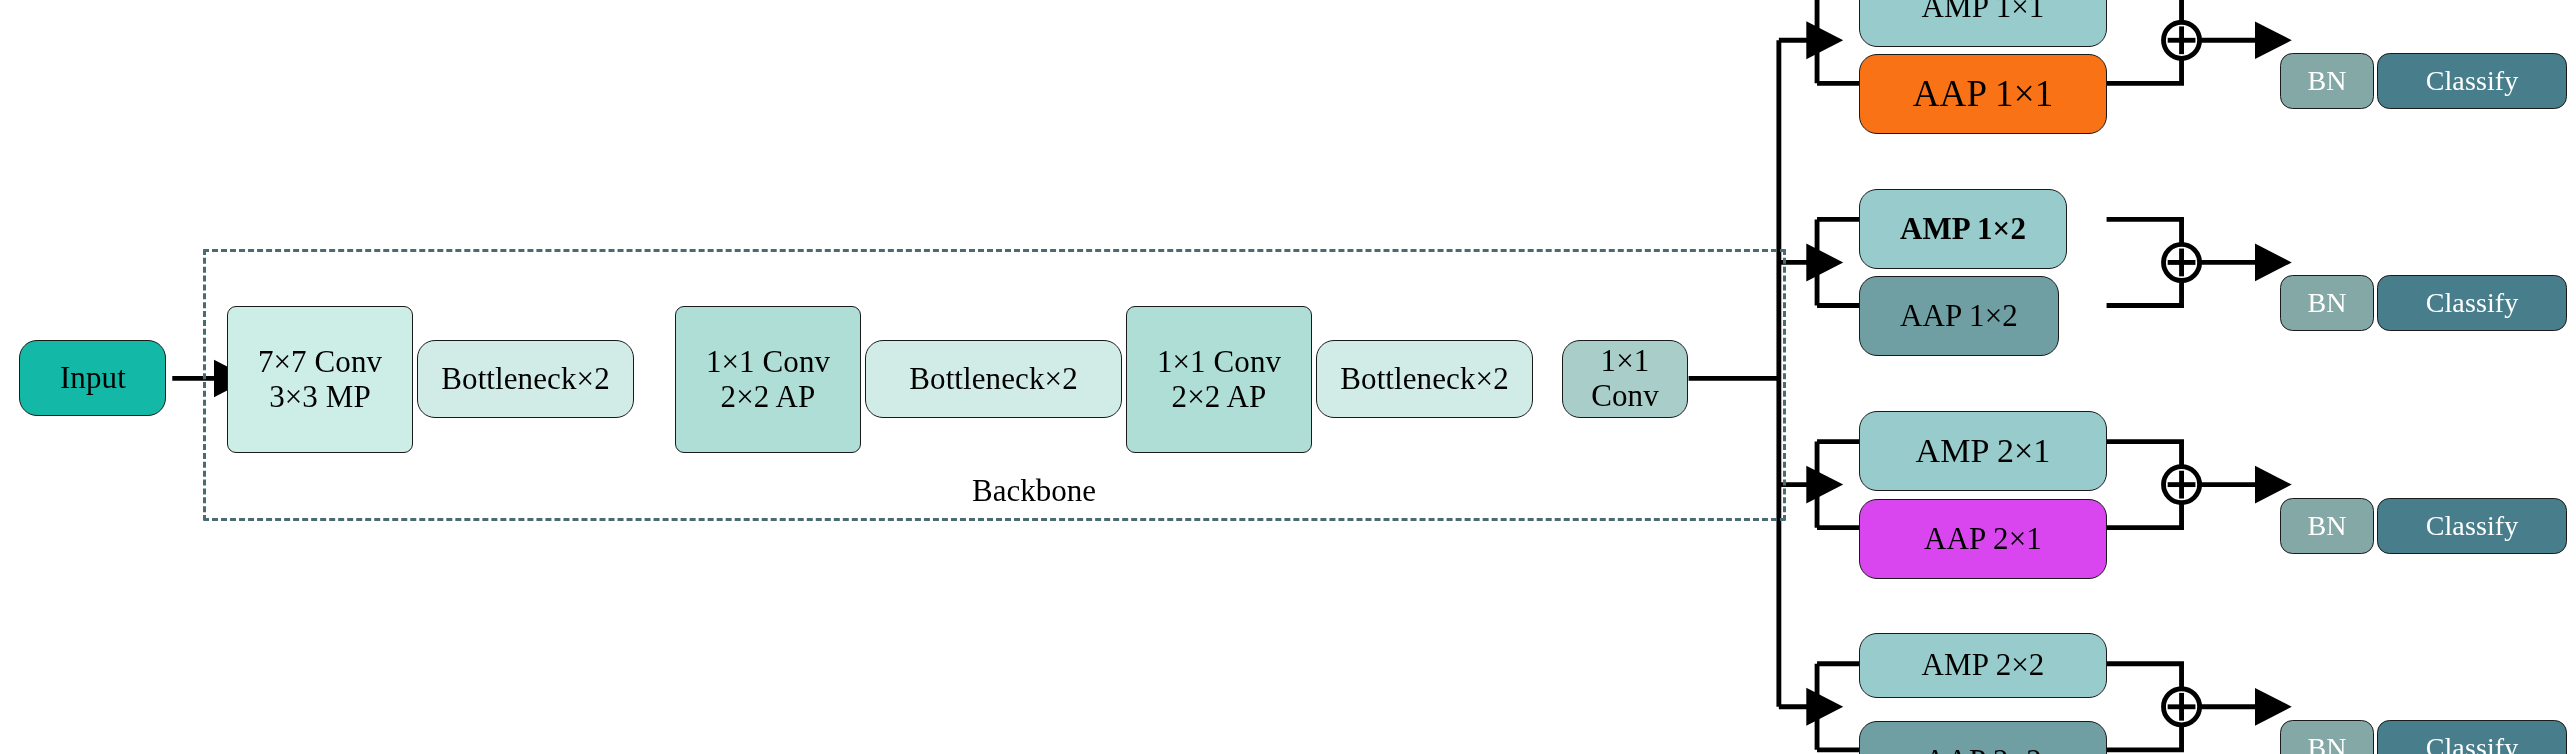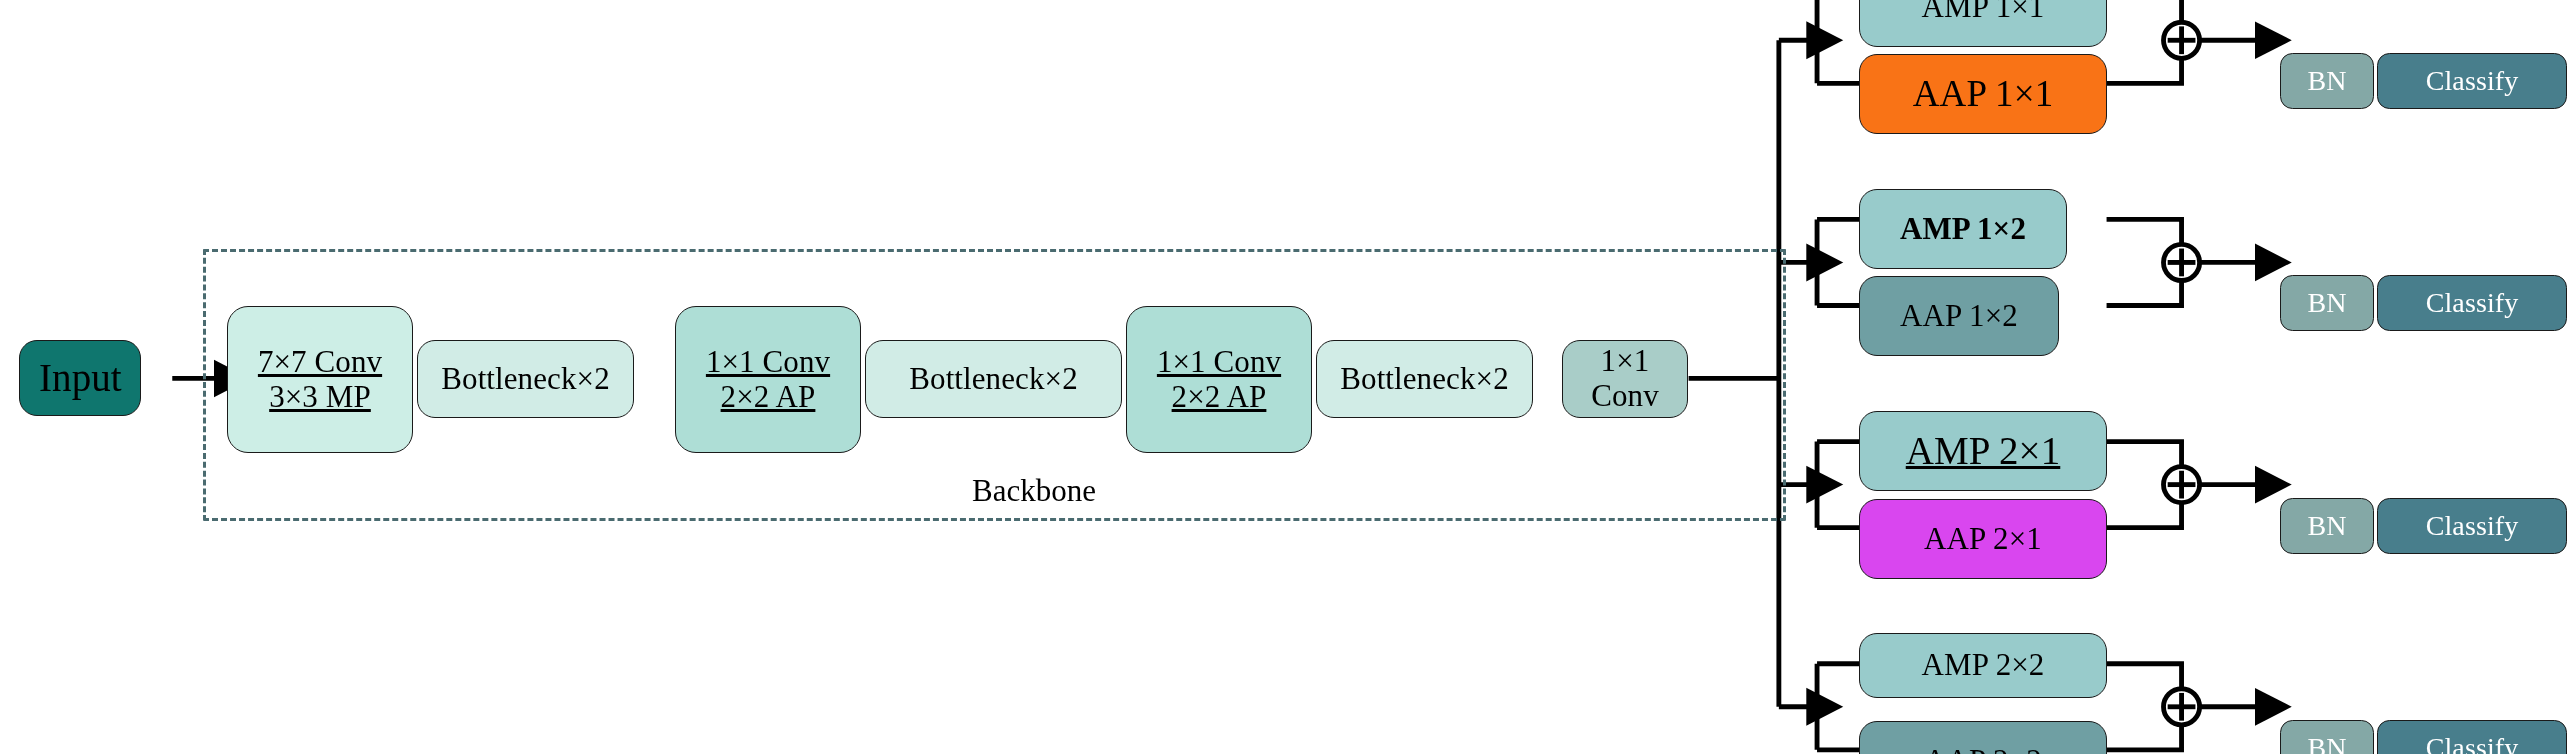--- a/index.html
+++ b/index.html
@@ -13,21 +13,21 @@
     border-radius:18px;
     display:flex;
     align-items:center;
     justify-content:center;
     text-align:center;
     color:#000;
     line-height:1.12;
     white-space:pre-line;
     letter-spacing:0.1px;
   }
-  .node.two-line{border-radius:21px;text-decoration:underline;}
+  .node.two-line{border-radius:9px;}
   .node.white-text{color:#ffffff;margin-top:40px;}
 
   .label{
     position:absolute;
     color:#000;
     text-align:center;
     white-space:nowrap;
   }
 
   .dashbox{
@@ -99,21 +99,21 @@
     <circle class="plus-circle" cx="3142" cy="1018" r="26"></circle>
     <line class="plus-bar" x1="3142" y1="998" x2="3142" y2="1038"></line>
     <line class="plus-bar" x1="3122" y1="1018" x2="3162" y2="1018"></line>
     <path class="wire" d="M3168,1018 L3258,1018" marker-end="url(#arrow)"></path>
   </svg>
 
   <div class="dashbox" style="left:203px;top:249px;width:1583px;height:272px;"></div>
 
   <div class="label" style="left:923px;top:457px;width:222px;font-size:31px;margin-top:16px;">Backbone</div>
 
-  <div class="node" style="left:19.4px;top:340px;width:122px;height:76px;font-size:39px;background:#0f766e;">Input</div>
+  <div class="node" style="left:19.4px;top:340px;width:147px;height:76px;font-size:31px;background:#14b8a6;">Input</div>
 
   <div class="node two-line" style="left:227px;top:306px;width:186px;height:147px;font-size:31px;background:#cdeee6;">7×7 Conv
 3×3 MP</div>
 
   <div class="node" style="left:417px;top:340px;width:217px;height:78px;font-size:31px;background:#d1ece6;">Bottleneck×2</div>
 
   <div class="node two-line" style="left:675px;top:306px;width:186px;height:147px;font-size:31px;background:#aeded6;">1×1 Conv
 2×2 AP</div>
 
   <div class="node" style="left:865px;top:340px;width:257px;height:78px;font-size:31px;background:#d1ece6;">Bottleneck×2</div>
@@ -128,21 +128,21 @@
   <div class="node" style="left:1859px;top:-33px;width:248px;height:80px;font-size:31px;background:#98cbcb;">AMP 1×1</div>
   <div class="node" style="left:1859px;top:54px;width:248px;height:80px;font-size:37px;background:#f97316;">AAP 1×1</div>
   <div class="node white-text" style="left:2280px;top:13px;width:94px;height:56px;font-size:28px;background:#84a8a6;border-radius:12.5px;">BN</div>
   <div class="node white-text" style="left:2377px;top:13px;width:190px;height:56px;font-size:28px;background:#487e8c;border-radius:12.5px;">Classify</div>
 
   <div class="node" style="left:1859px;top:189px;width:208px;height:80px;font-size:31px;background:#98cbcb;font-weight:bold;">AMP 1×2</div>
   <div class="node" style="left:1859px;top:276px;width:200px;height:80px;font-size:31px;background:#6f9fa3;">AAP 1×2</div>
   <div class="node white-text" style="left:2280px;top:235px;width:94px;height:56px;font-size:28px;background:#84a8a6;border-radius:12.5px;">BN</div>
   <div class="node white-text" style="left:2377px;top:235px;width:190px;height:56px;font-size:28px;background:#487e8c;border-radius:12.5px;">Classify</div>
 
-  <div class="node" style="left:1859px;top:411px;width:248px;height:80px;font-size:39px;background:#98cbcb;text-decoration:underline;">AMP 2×1</div>
+  <div class="node" style="left:1859px;top:411px;width:248px;height:80px;font-size:34px;background:#98cbcb;">AMP 2×1</div>
   <div class="node" style="left:1859px;top:499px;width:248px;height:80px;font-size:31px;background:#d946ef;">AAP 2×1</div>
   <div class="node white-text" style="left:2280px;top:458px;width:94px;height:56px;font-size:28px;background:#84a8a6;border-radius:12.5px;">BN</div>
   <div class="node white-text" style="left:2377px;top:458px;width:190px;height:56px;font-size:28px;background:#487e8c;border-radius:12.5px;">Classify</div>
 
   <div class="node" style="left:1859px;top:633px;width:248px;height:65px;font-size:31px;background:#98cbcb;">AMP 2×2</div>
   <div class="node" style="left:1859px;top:721px;width:248px;height:80px;font-size:31px;background:#6f9fa3;">AAP 2×2</div>
   <div class="node white-text" style="left:2280px;top:680px;width:94px;height:56px;font-size:28px;background:#84a8a6;border-radius:12.5px;">BN</div>
   <div class="node white-text" style="left:2377px;top:680px;width:190px;height:56px;font-size:28px;background:#487e8c;border-radius:12.5px;">Classify</div>
 
 </div>

